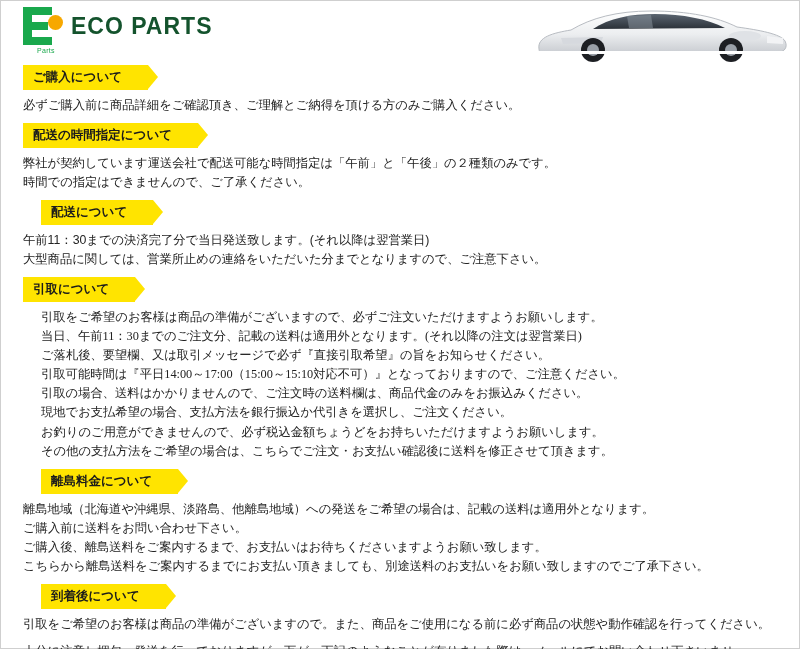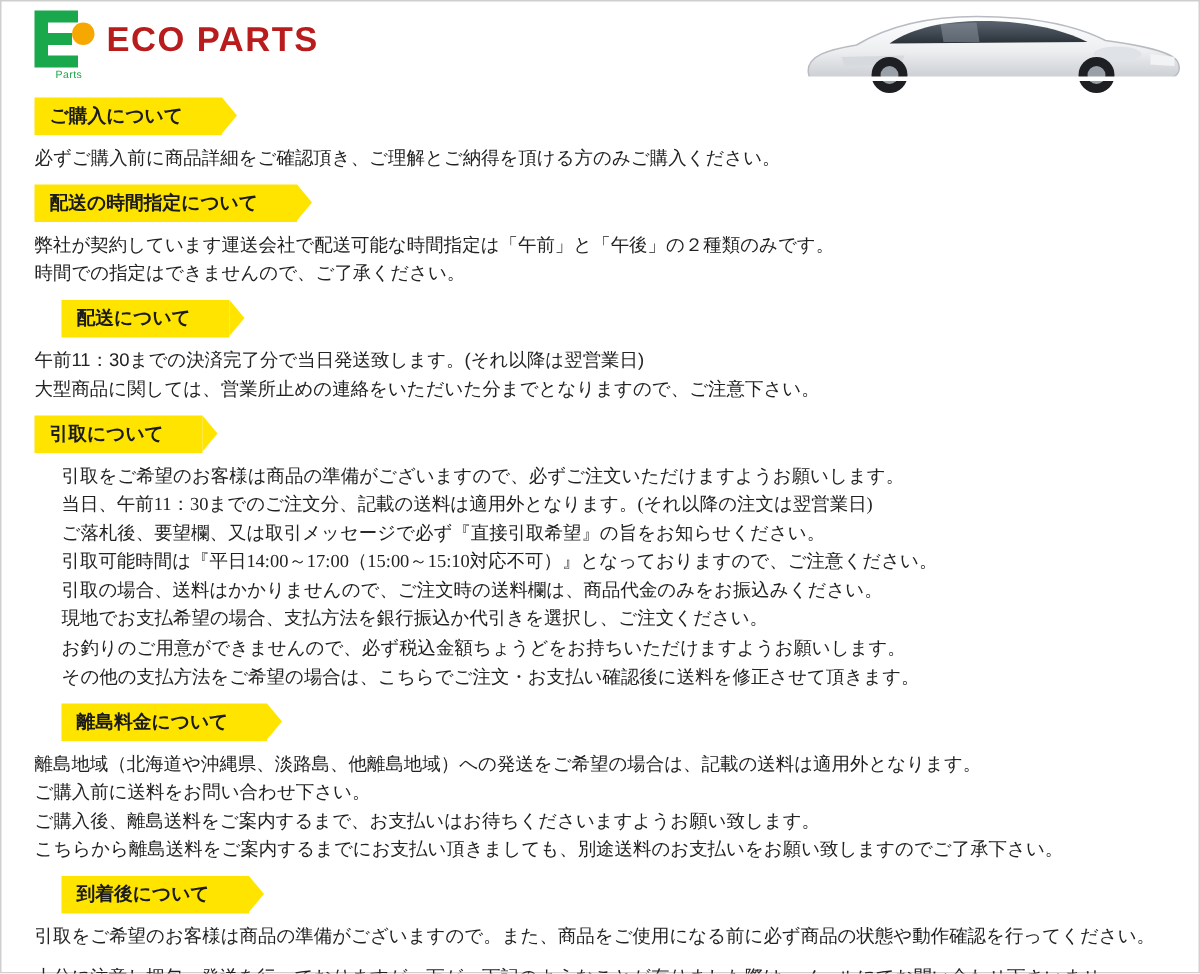--- a/index.html
+++ b/index.html
@@ -63,21 +63,21 @@
     position: absolute;
     left: 14px;
     top: 40px;
     font-size: 7px;
     color: #19a84c;
     letter-spacing: .3px;
   }
   .logo-text {
     font-size: 23px;
     font-weight: bold;
-    color: #b91c1c;
+    color: #14532d;
     letter-spacing: 1px;
     font-family: "Liberation Sans", sans-serif;
   }
 
   
   .car {
     position: absolute;
     right: 6px;
     top: 2px;
     width: 262px;

